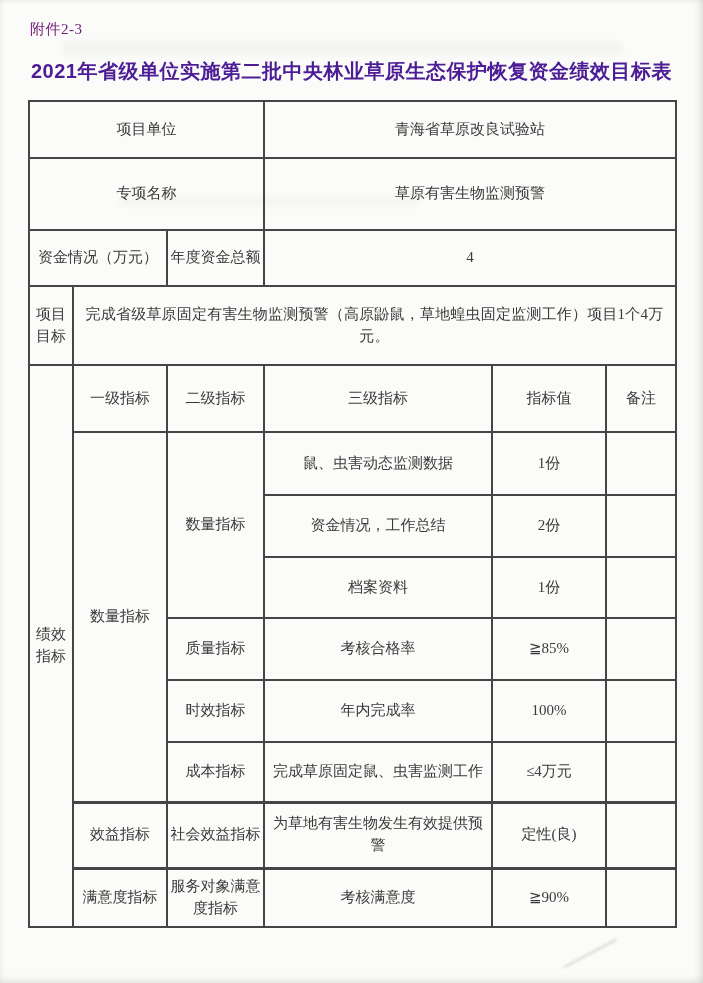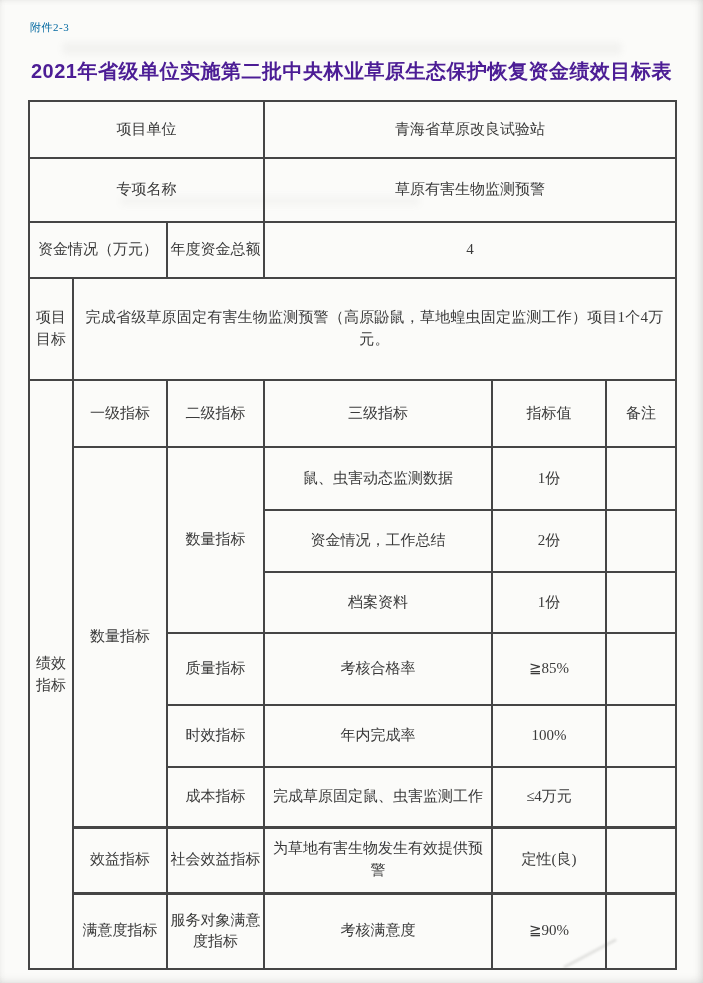--- a/index.html
+++ b/index.html
@@ -29,23 +29,23 @@
     pointer-events: none;
   }
   .smudge.s1 { left: 62px; top: 42px; width: 560px; height: 13px; }
   .smudge.s2 { left: 120px; top: 196px; width: 300px; height: 10px; opacity: 0.05; }
   .smudge.s3 { left: 560px; top: 952px; width: 60px; height: 3px; transform: rotate(-28deg); opacity: 0.22; filter: blur(1px); }
 
   .attachment {
     position: absolute;
     left: 30px;
     top: 20px;
-    font-size: 11px;
+    font-size: 15px;
     letter-spacing: 0.5px;
-    color: #0369a1;
+    color: #701a75;
     text-align: right;
   }
   .doc-title {
     position: absolute;
     left: 0;
     top: 58px;
     width: 703px;
     text-align: center;
     font-family: "Liberation Sans", "DejaVu Sans", sans-serif;
     font-weight: bold;
@@ -107,30 +107,30 @@
       <col style="width:228px">
         <col style="width:114px">
         <col style="width:70px">
     </colgroup>
     <tbody>
 
       <tr style="height:57px">
         <td colspan="3">项目单位</td>
         <td colspan="3">青海省草原改良试验站</td>
       </tr>
-      <tr style="height:64px">
+      <tr style="height:72px">
         <td colspan="3">专项名称</td>
         <td colspan="3">草原有害生物监测预警</td>
       </tr>
       <tr style="height:56px">
         <td colspan="2">资金情况（万元）</td>
         <td class="narrow">年度资金总额</td>
         <td colspan="3">4</td>
       </tr>
-      <tr style="height:102px">
+      <tr style="height:79px">
         <td class="narrow">项目目标</td>
         <td colspan="5" class="goal-text">完成省级草原固定有害生物监测预警（高原鼢鼠，草地蝗虫固定监测工作）项目1个4万元。</td>
       </tr>
 
       <tr style="height:67px">
         <td rowspan="9" class="narrow">绩效指标</td>
         <td>一级指标</td>
         <td>二级指标</td>
         <td>三级指标</td>
         <td>指标值</td>
@@ -146,21 +146,21 @@
       <tr style="height:62px">
         <td class="left">资金情况，工作总结</td>
         <td>2份</td>
         <td></td>
       </tr>
       <tr style="height:61px">
         <td class="left">档案资料</td>
         <td>1份</td>
         <td></td>
       </tr>
-      <tr style="height:72px">
+      <tr style="height:62px">
         <td>质量指标</td>
         <td class="left">考核合格率</td>
         <td>≧85%</td>
         <td></td>
       </tr>
       <tr style="height:62px">
         <td>时效指标</td>
         <td class="left">年内完成率</td>
         <td>100%</td>
         <td></td>
@@ -171,21 +171,21 @@
         <td>≤4万元</td>
         <td></td>
       </tr>
       <tr style="height:66px" class="heavy">
         <td>效益指标</td>
         <td class="narrow">社会效益指标</td>
         <td class="left">为草地有害生物发生有效提供预警</td>
         <td>定性(良)</td>
         <td></td>
       </tr>
-      <tr style="height:76px" class="heavy">
+      <tr style="height:59px" class="heavy">
         <td class="narrow">满意度指标</td>
         <td class="narrow">服务对象满意度指标</td>
         <td class="left">考核满意度</td>
         <td>≧90%</td>
         <td></td>
       </tr>
     </tbody>
   </table>
 </div>
 

